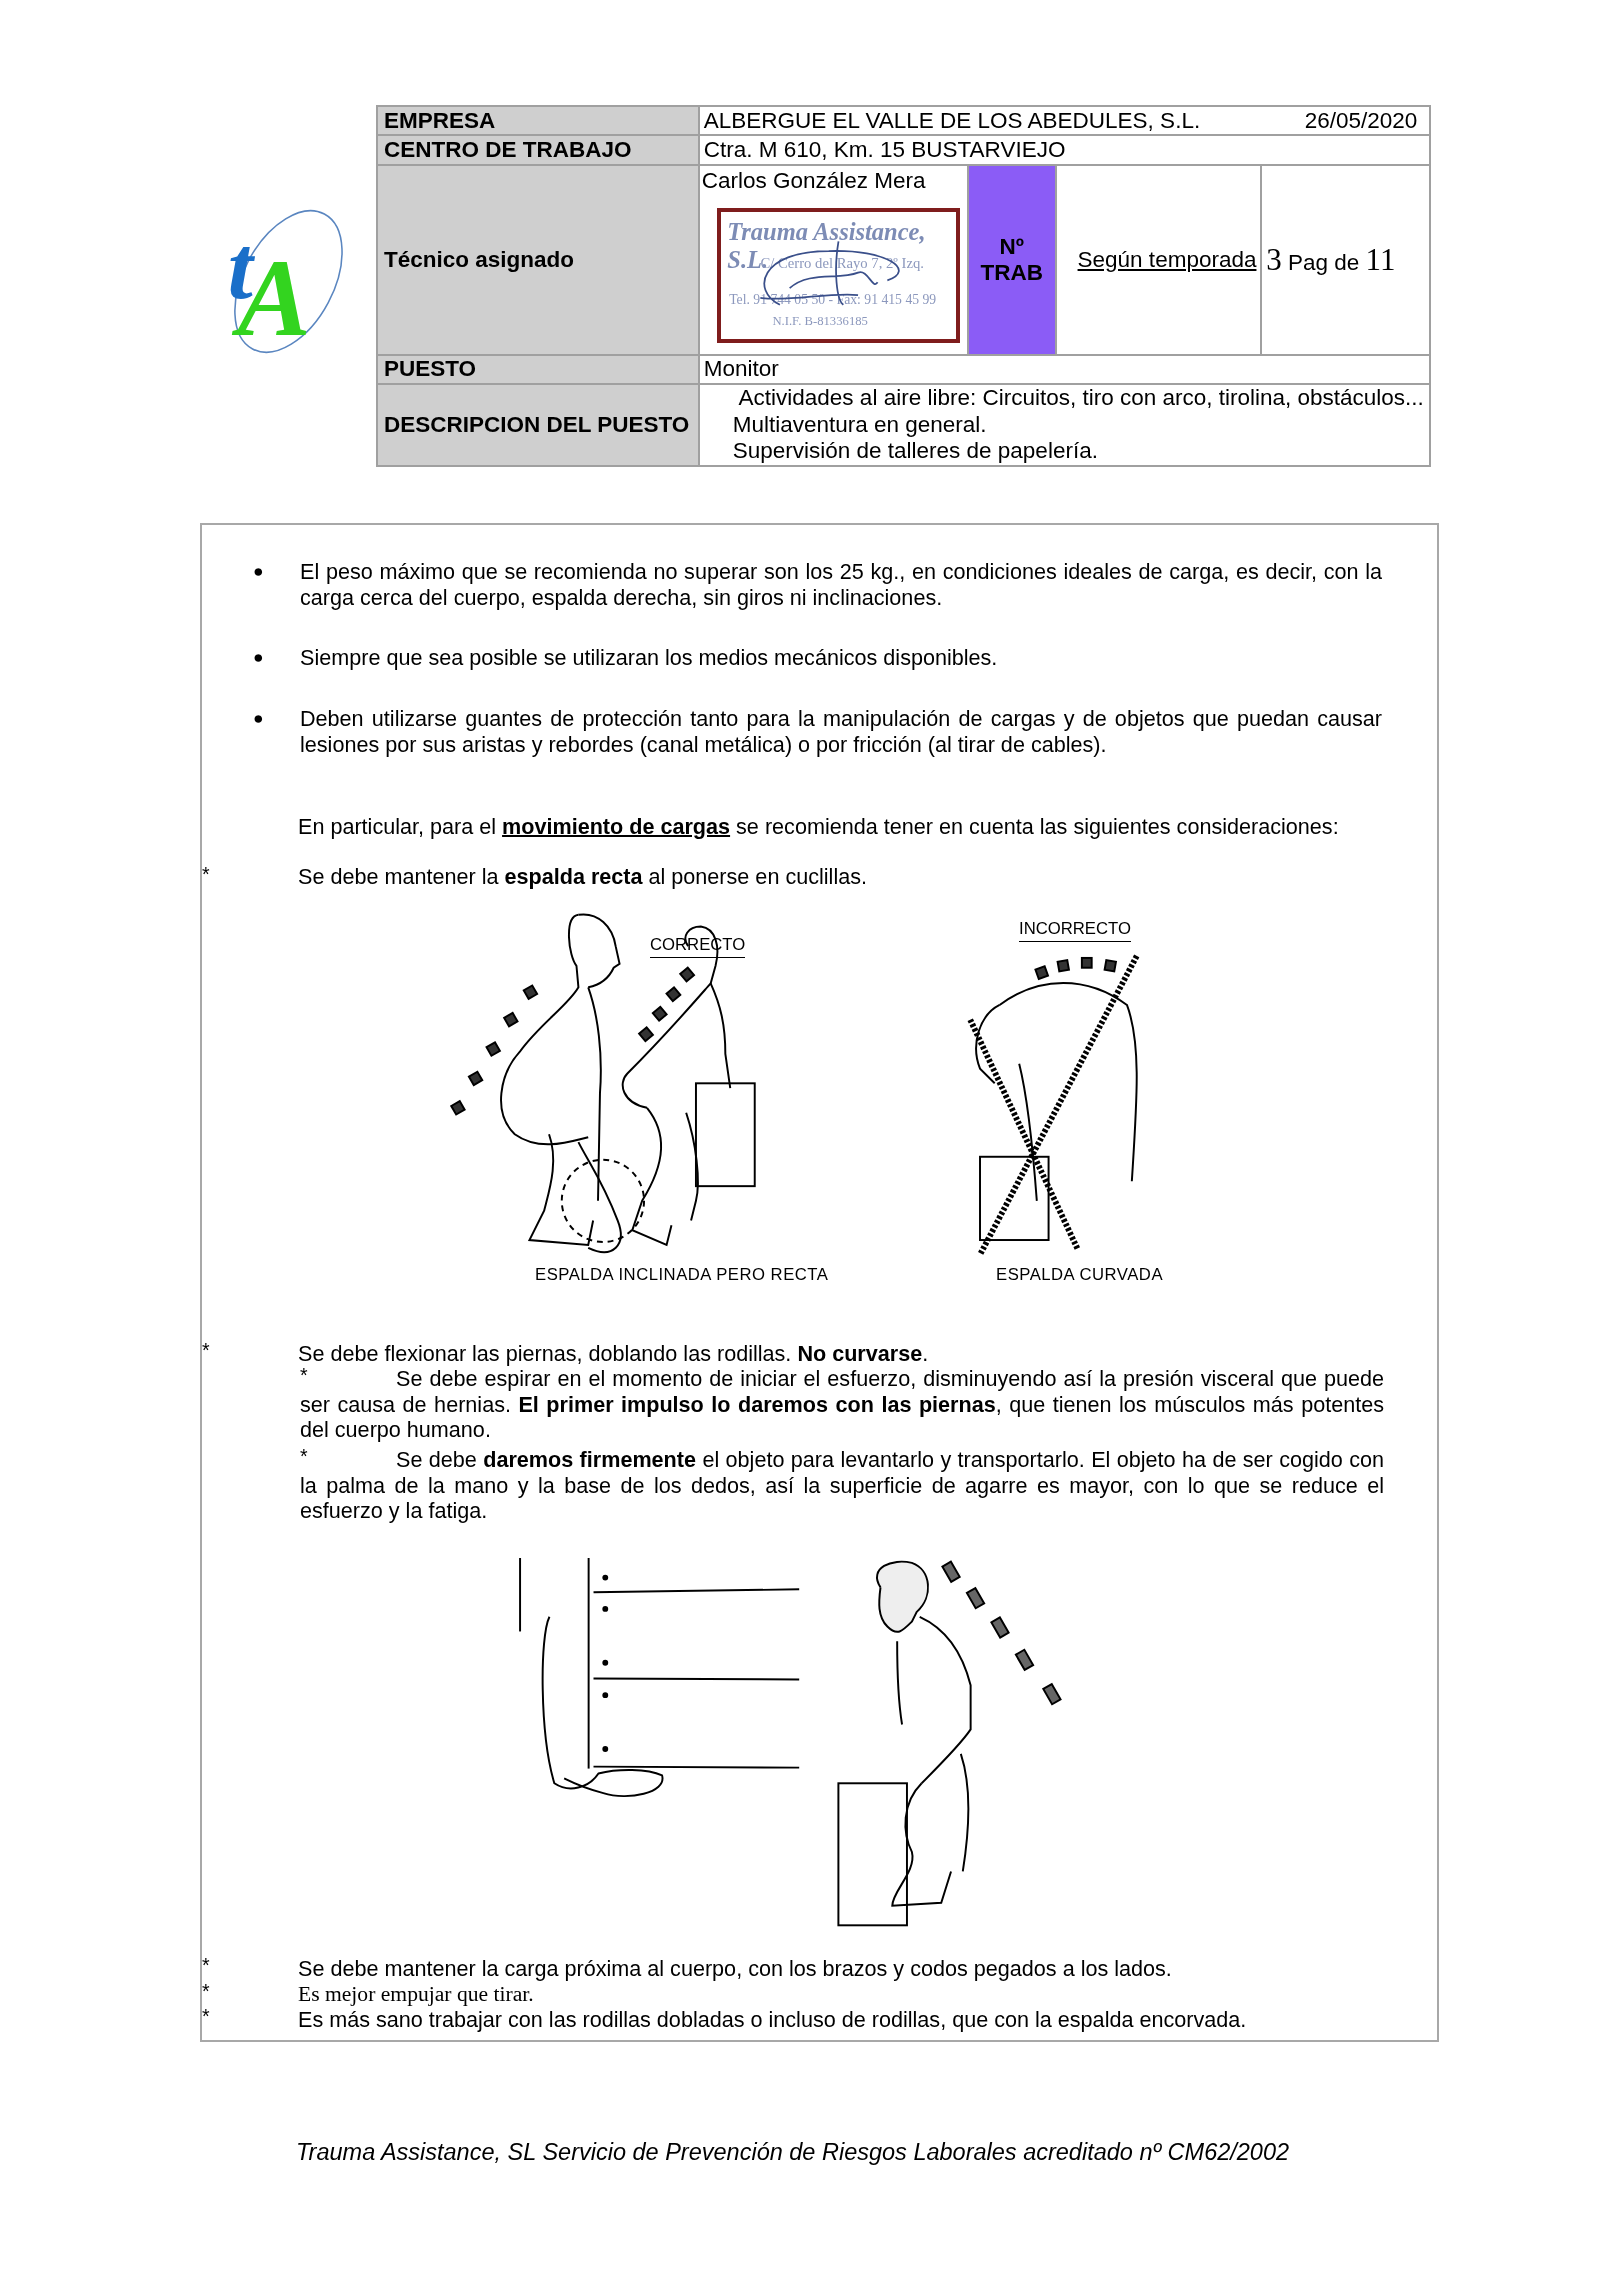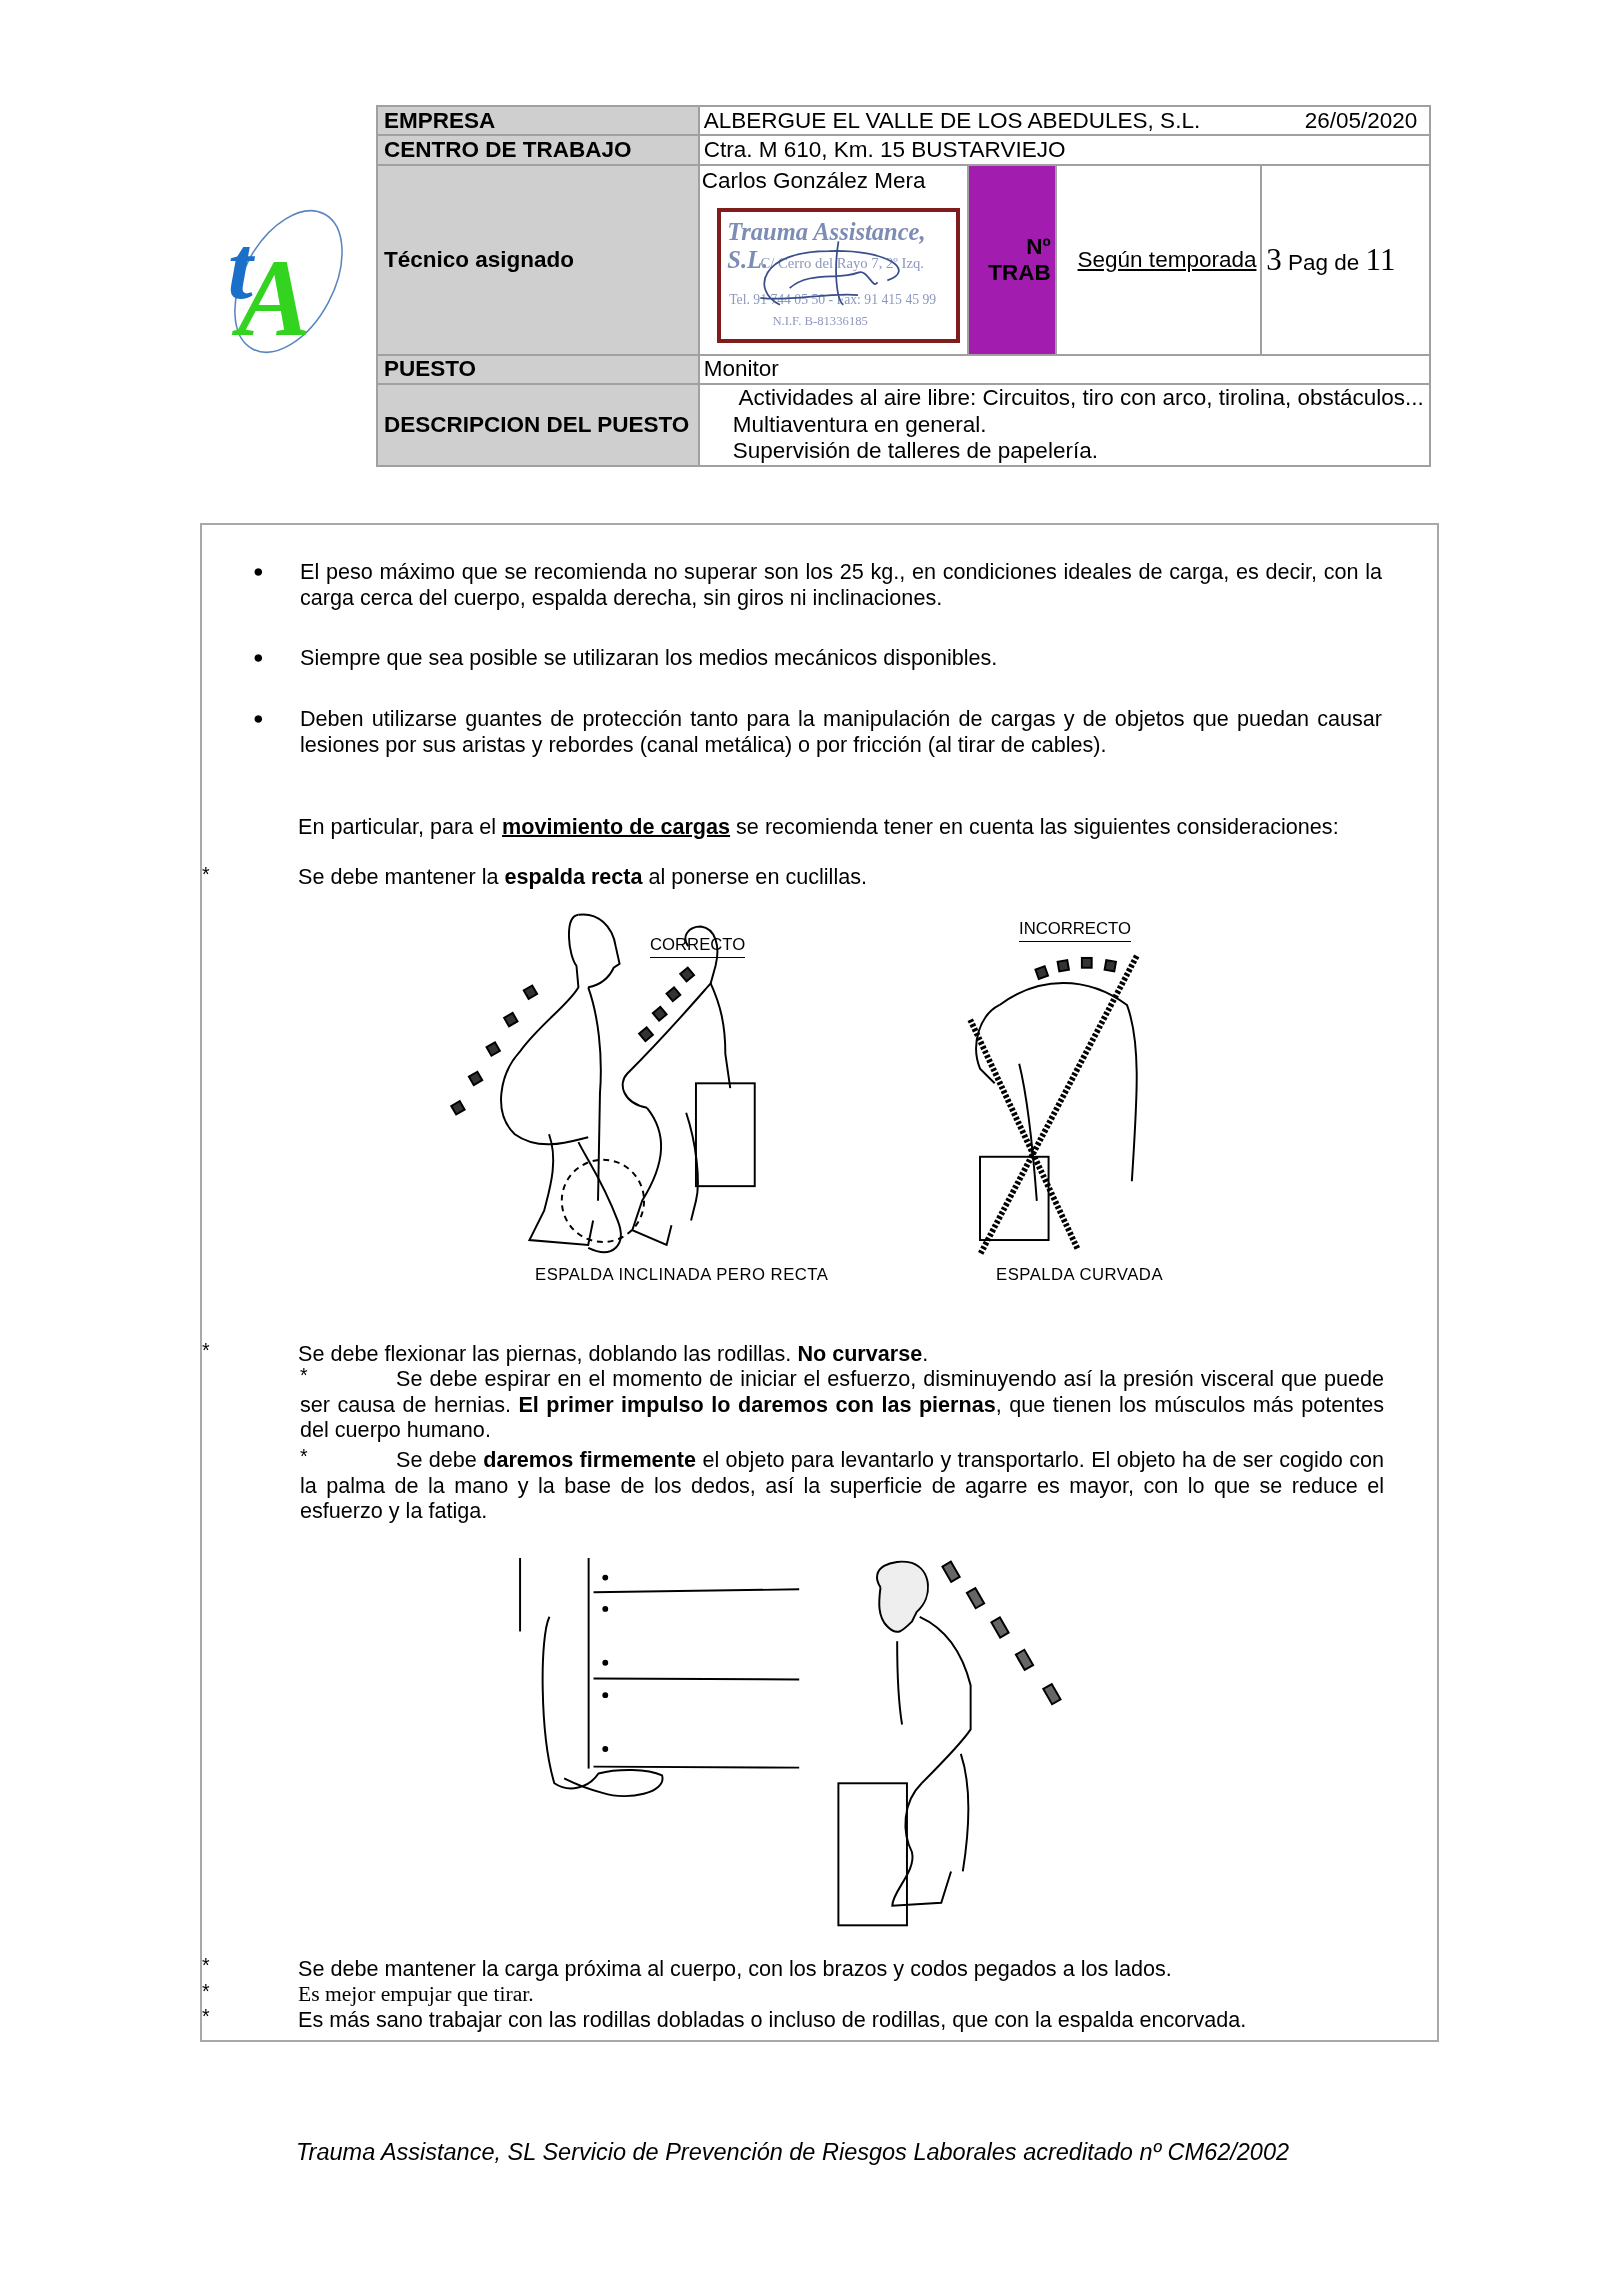--- a/index.html
+++ b/index.html
@@ -20,21 +20,21 @@
     .row1-val { display: flex; justify-content: space-between; padding-right: 7.8px; gap: 24px; }
     .tech-cell { vertical-align: top !important; width: 267px; padding: 0 !important; }
     .tech-name { padding-left: 2px; line-height: 29px; }
     .stamp { margin: 13.7px 0 0 17.6px; width: 235px; height: 127px; border: 4px solid #7f1d1d; position: relative;
       font-family: "Liberation Serif", serif; color: #6f7fa8; }
     .stamp .s1 { position: absolute; left: 5.9px; top: 5.9px; font-style: italic; font-size: 24.5px; font-weight: bold; color:#7d8cb5; }
     .stamp .s2 { position: absolute; left: 39px; top: 43px; font-size: 14.7px; color:#8c98bd; }
     .stamp .s3 { position: absolute; left: 7.8px; top: 80px; font-size: 13.7px; color:#8c98bd; }
     .stamp .s4 { position: absolute; left: 51px; top: 102px; font-size: 12.7px; color:#8c98bd; }
     .stamp svg { position: absolute; left: 0; top: 0; }
-    .ntrab { background: #a21caf; font-weight: bold; text-align: right; width: 78px; line-height: 25.5px; }
+    .ntrab { background: #8b5cf6; font-weight: bold; text-align: center; width: 78px; line-height: 25.5px; }
     .seg { width: 196px; text-align: right; text-decoration: underline; }
     .pag { white-space: nowrap; }
     .pag .big { font-family: "Liberation Serif", serif; font-size: 31px; }
     .desc-lines div { line-height: 26.5px; margin-left: 29px; }
 
     
     .content { position: absolute; left: 200px; top: 523px; width: 1235px; height: 1515px;
       border: 2px solid #a8a8a8; border-top-width: 2.9px; border-bottom-width: 2.9px; }
     .txt { position: absolute; font-size: 21.6px; line-height: 25.5px; }
     .bullet { position: absolute; font-size: 17.6px; }

